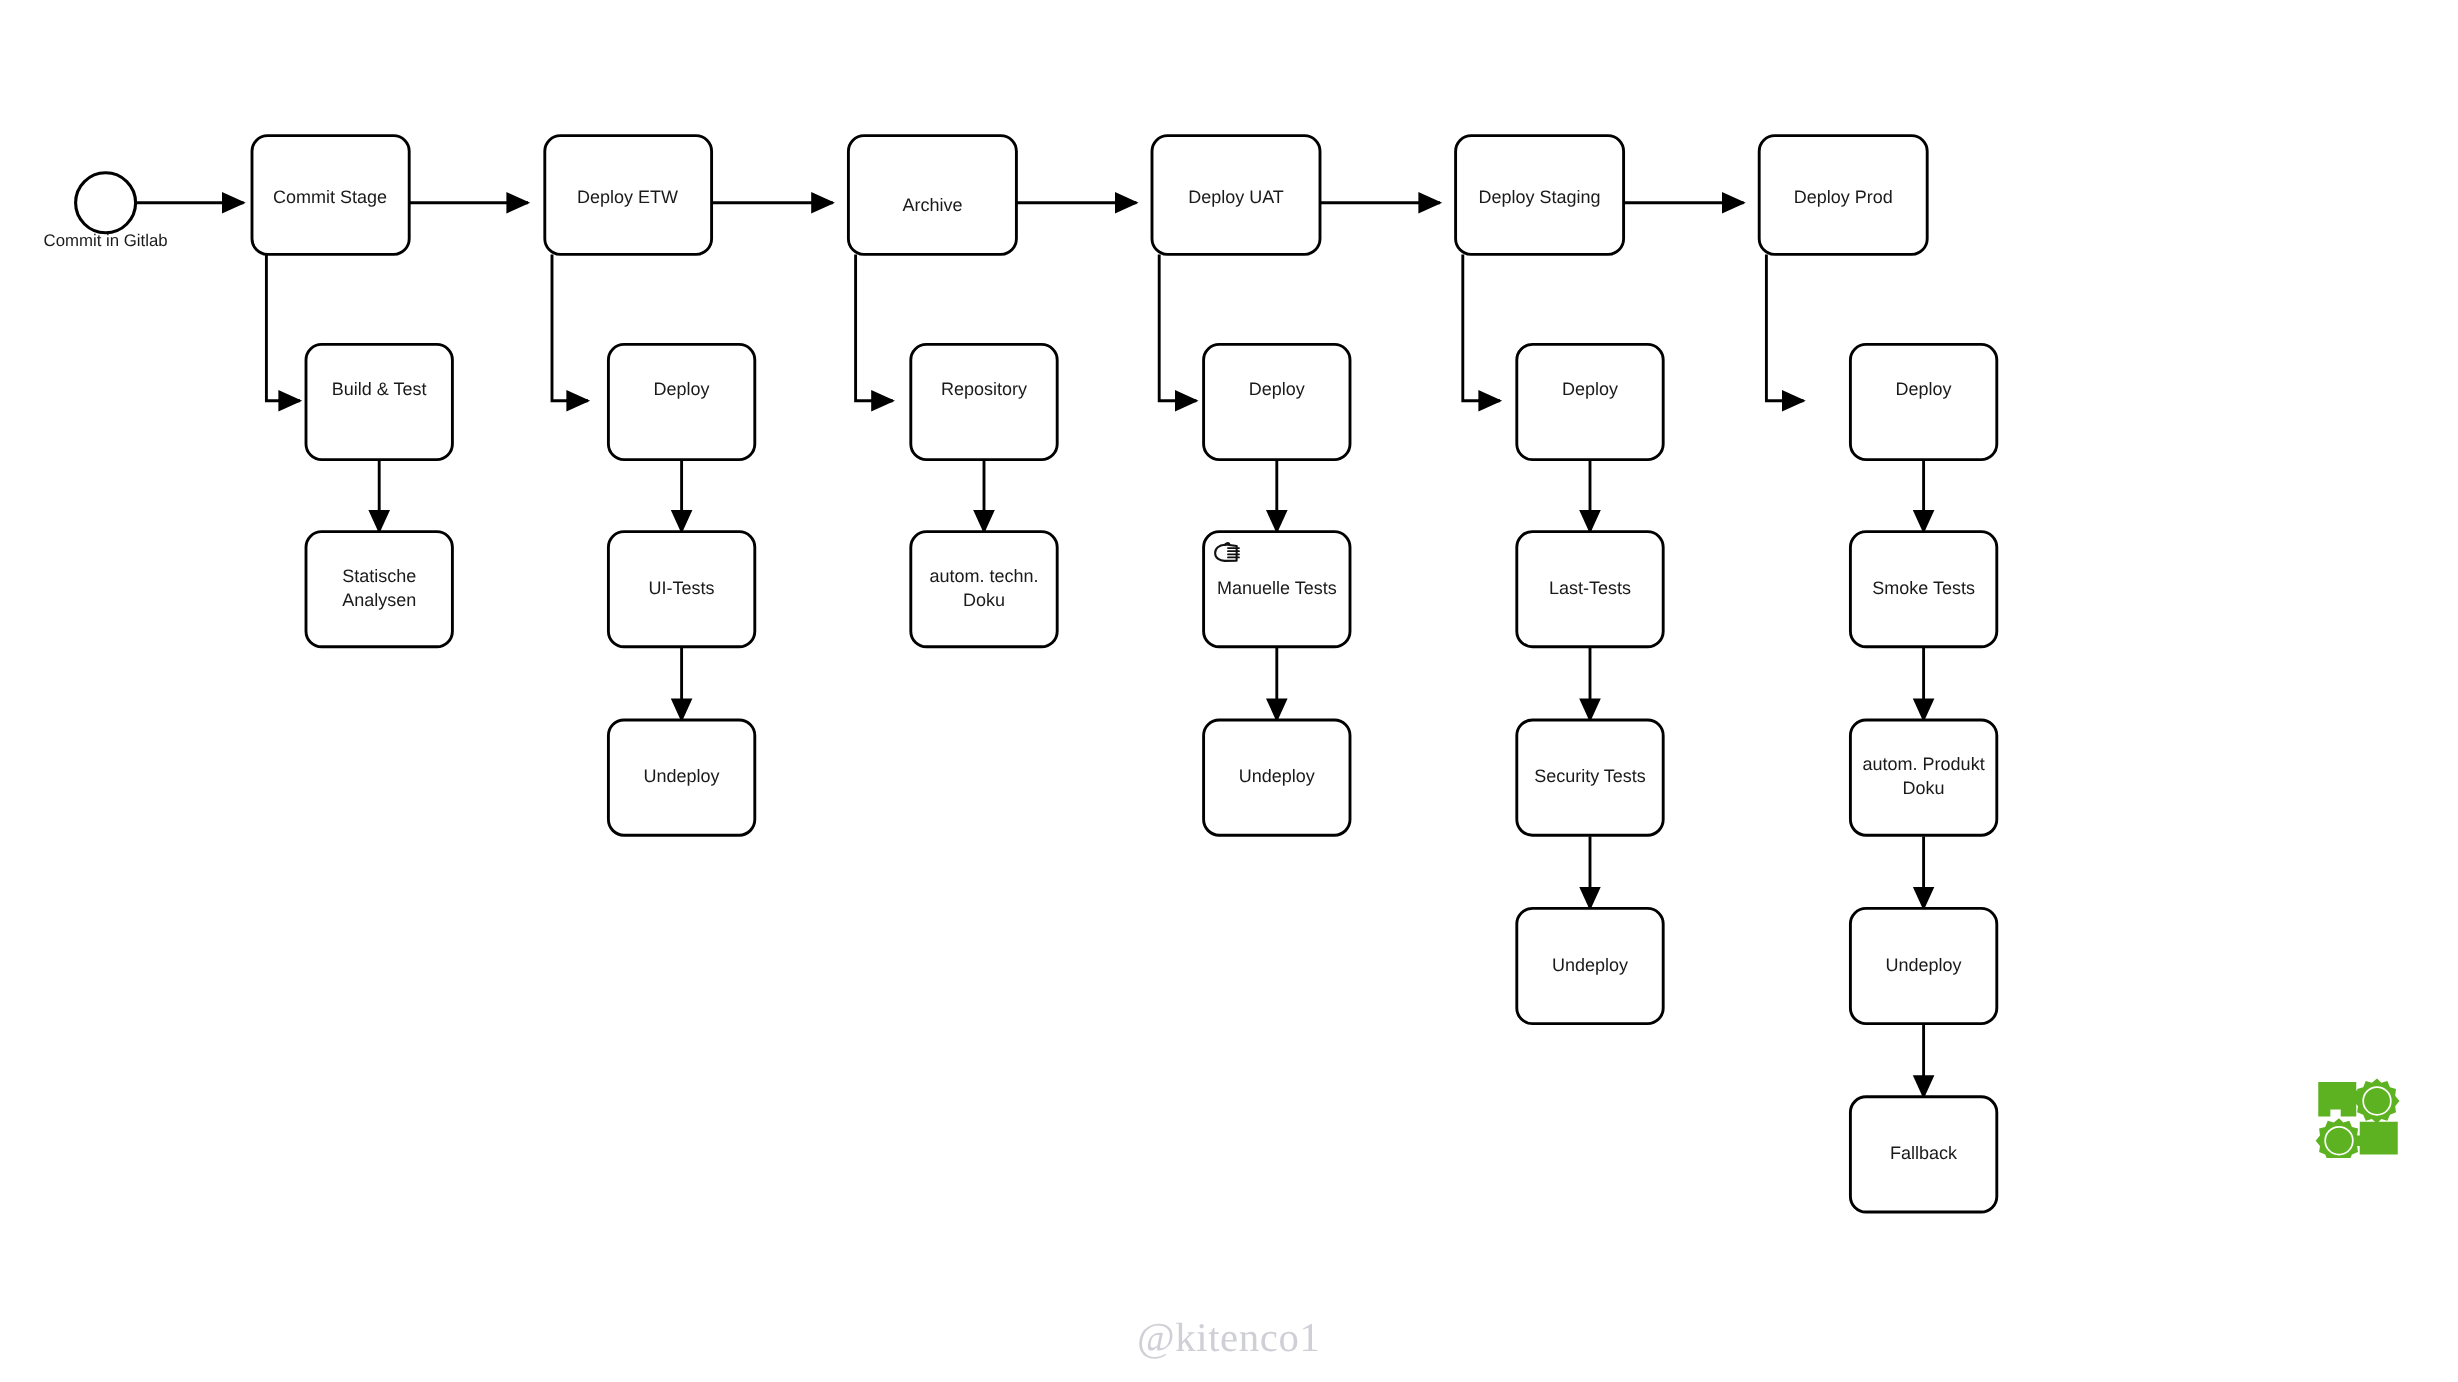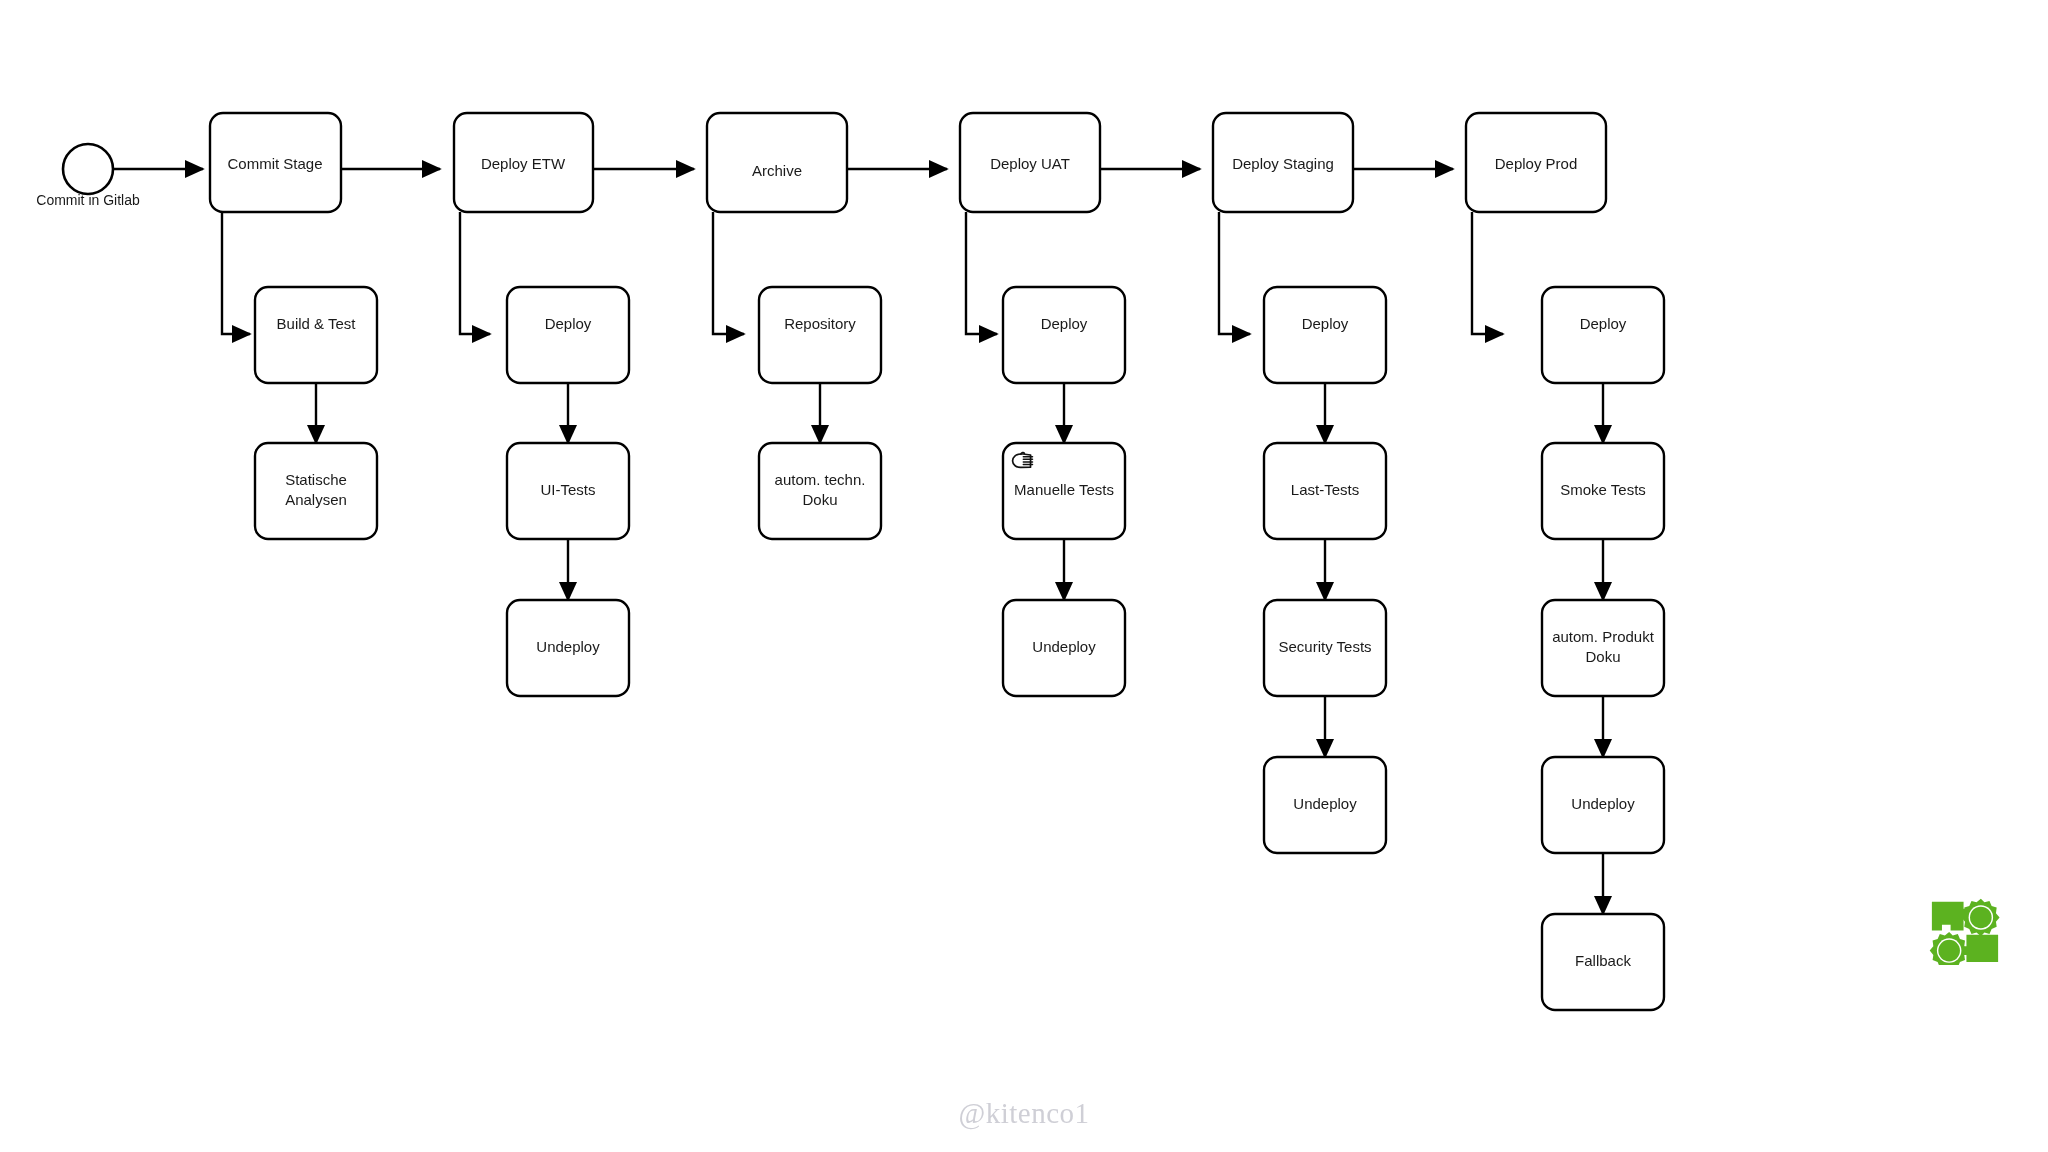--- a/index.html
+++ b/index.html
@@ -69,21 +69,21 @@
     stroke-width: 1.5;
     stroke-linecap: round;
   }
   #watermark {
     position: absolute;
     left: 0;
     top: 1097px;
     width: 2048px;
     text-align: center;
     font-family: "Liberation Serif", serif;
-    font-size: 29px;
+    font-size: 34px;
     color: #cfcfd6;
     letter-spacing: 0.5px;
     user-select: none;
   }
   #brand-logo {
     position: absolute;
     left: 1929px;
     top: 893px;
     width: 72px;
     height: 72px;

